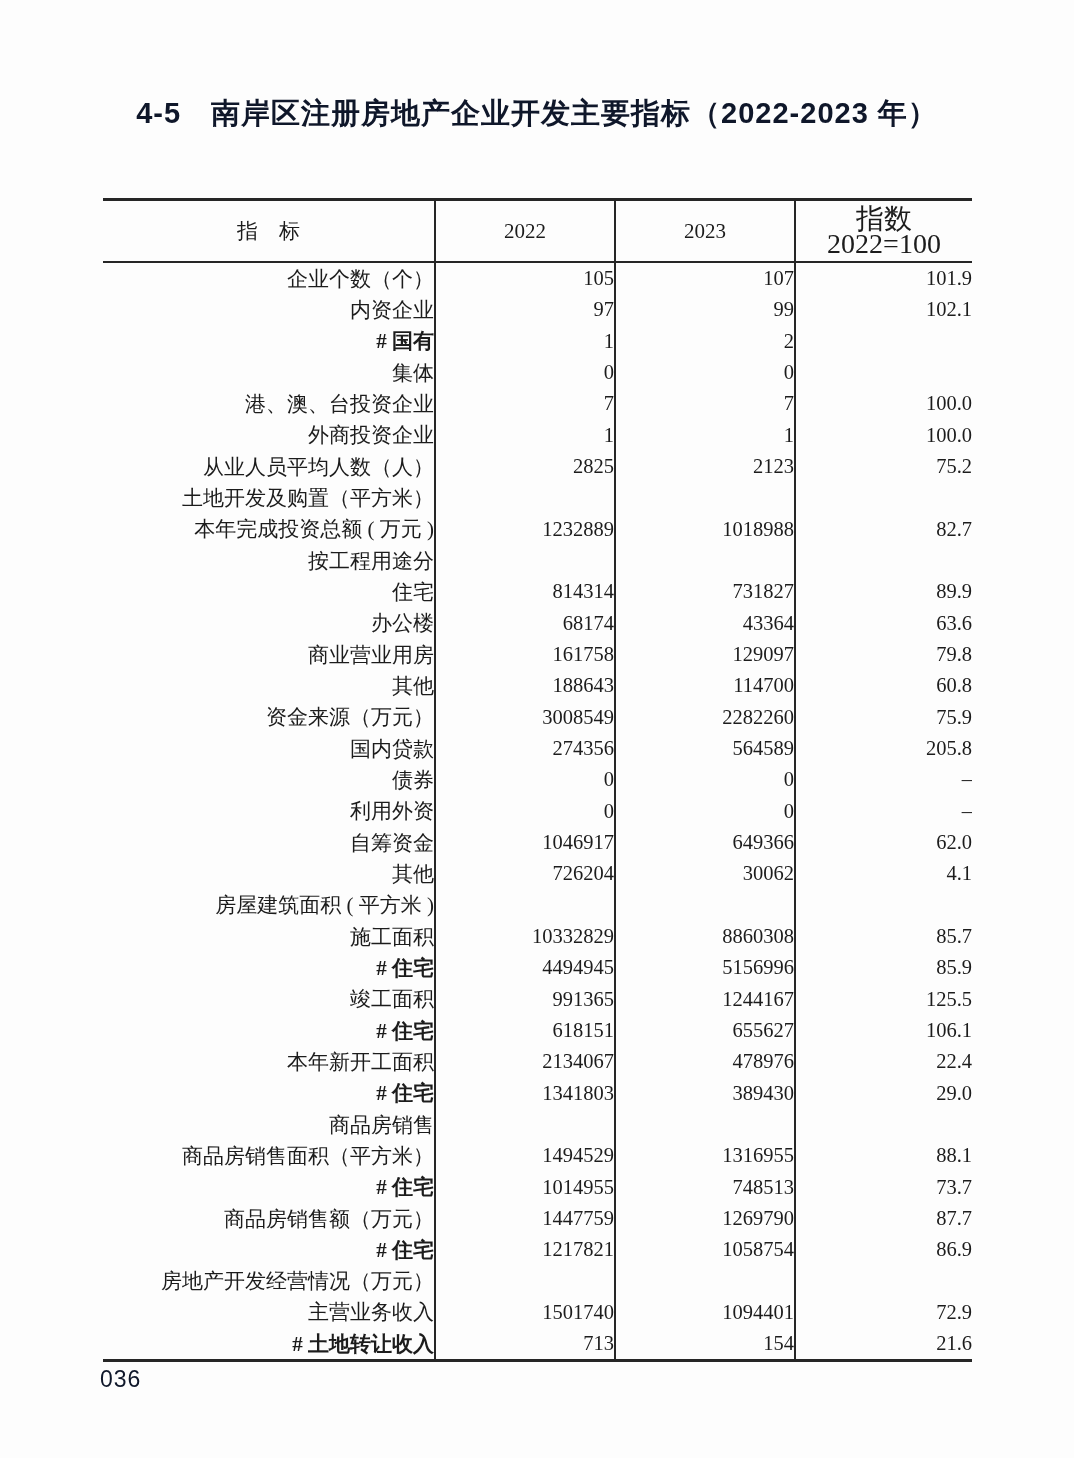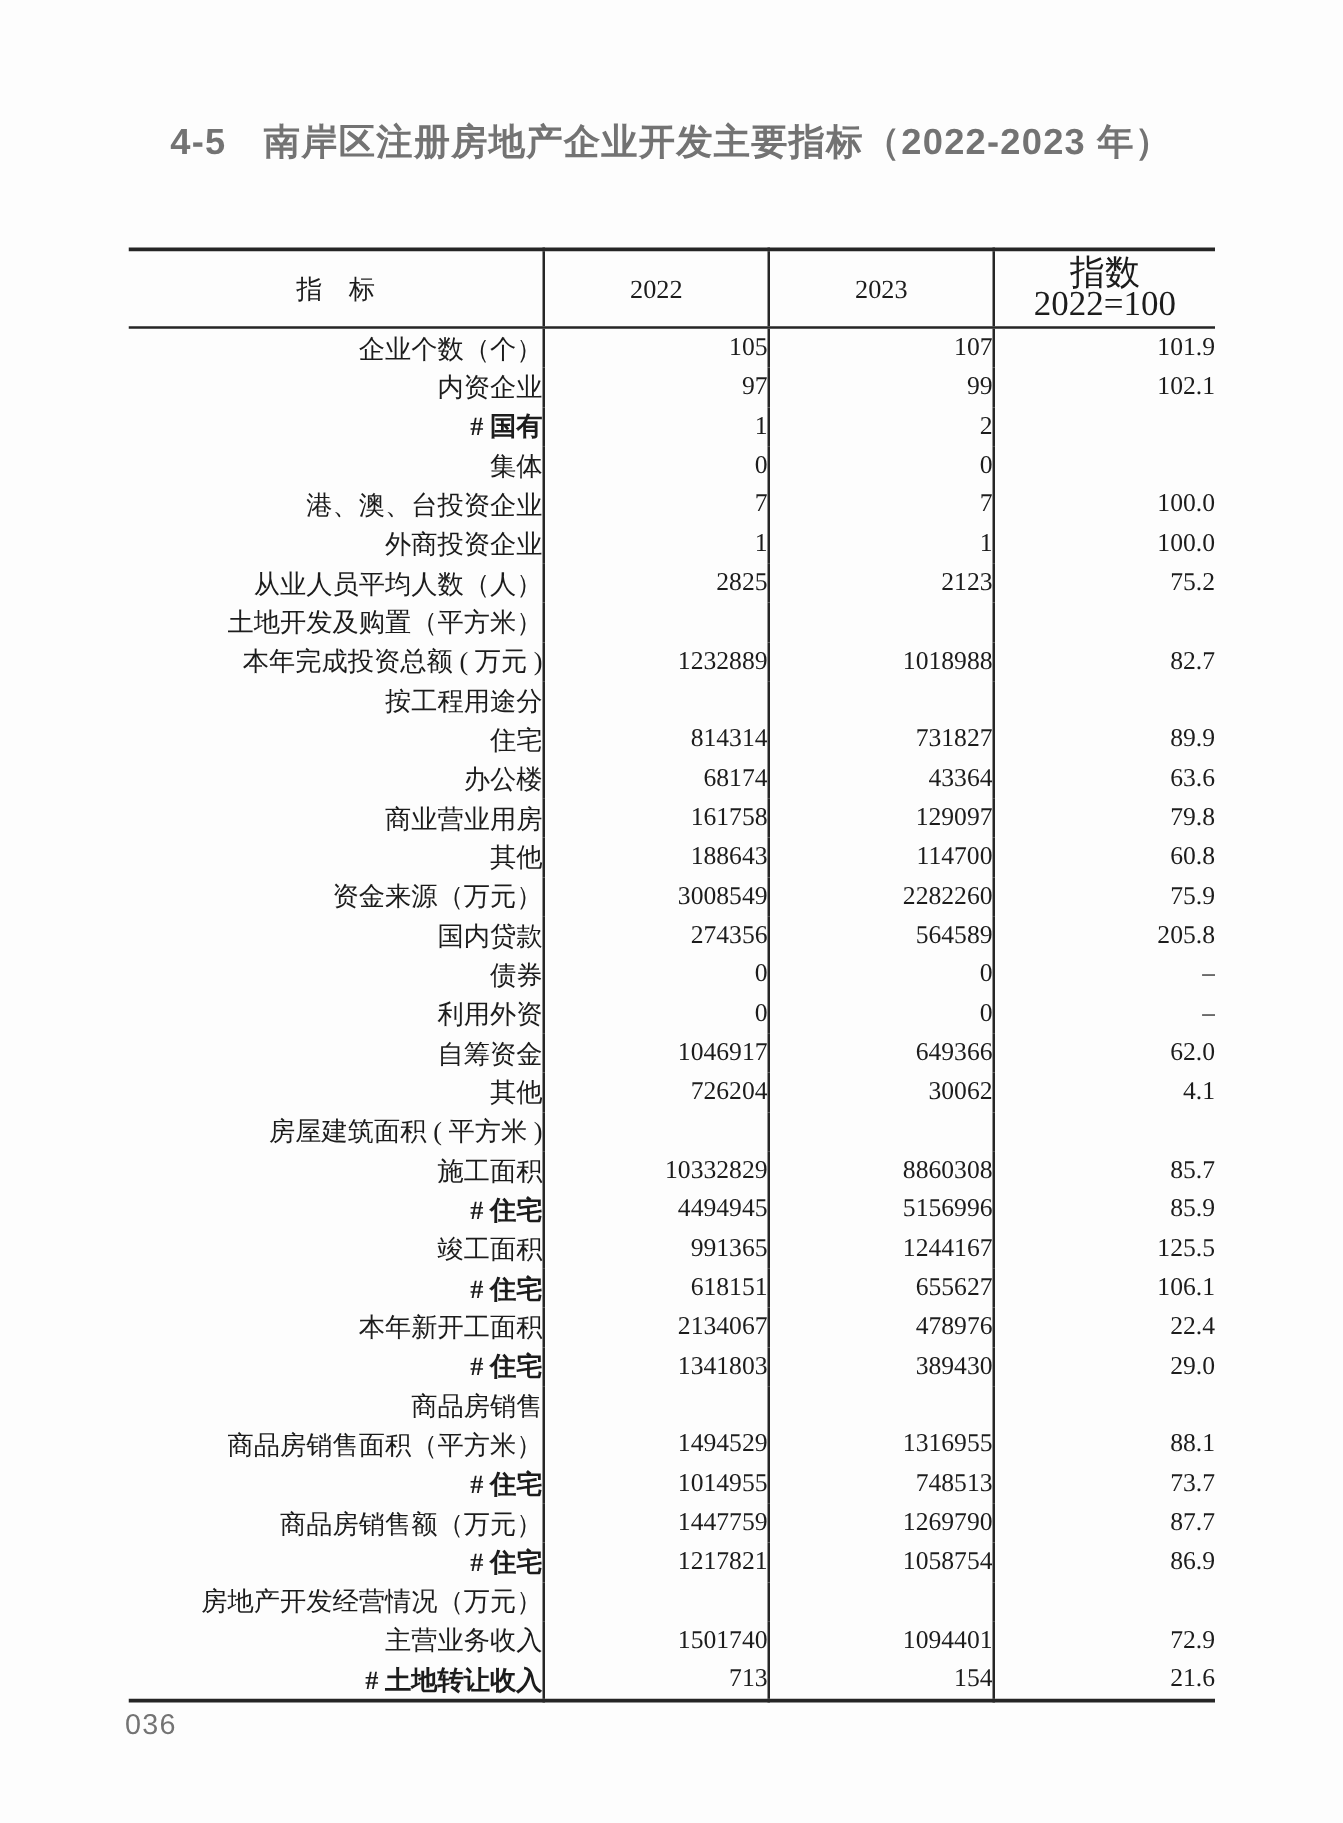--- a/index.html
+++ b/index.html
@@ -19,21 +19,21 @@
     position: absolute;
     top: 94px;
     left: 0;
     width: 1074px;
     margin: 0;
     text-align: center;
     font-family: "Liberation Sans", "DejaVu Sans", sans-serif;
     font-weight: 700;
     font-size: 29px;
     letter-spacing: 1px;
-    color: #737373;
+    color: #0f172a;
     white-space: nowrap;
   }
   .table-wrap {
     position: absolute;
     left: 103px;
     top: 150px;
     width: 869px;
     margin-top: 48px;
   }
   table.stat-table {
@@ -91,21 +91,21 @@
   td.num-2022 { padding-right: 57px; }
   td.num-2023 { padding-right: 57px; }
   td.num-index { padding-right: 71px; }
   .page-number {
     position: absolute;
     left: 100px;
     top: 1366px;
     font-family: "Liberation Sans", "DejaVu Sans", sans-serif;
     font-size: 23px;
     letter-spacing: 1px;
-    color: #737373;
+    color: #0f172a;
   }
 </style>
 </head>
 <body>
 
 <h1 class="page-title">4-5　南岸区注册房地产企业开发主要指标（2022-2023 年）</h1>
 
 <div class="table-wrap">
   <table class="stat-table">
     <colgroup>

